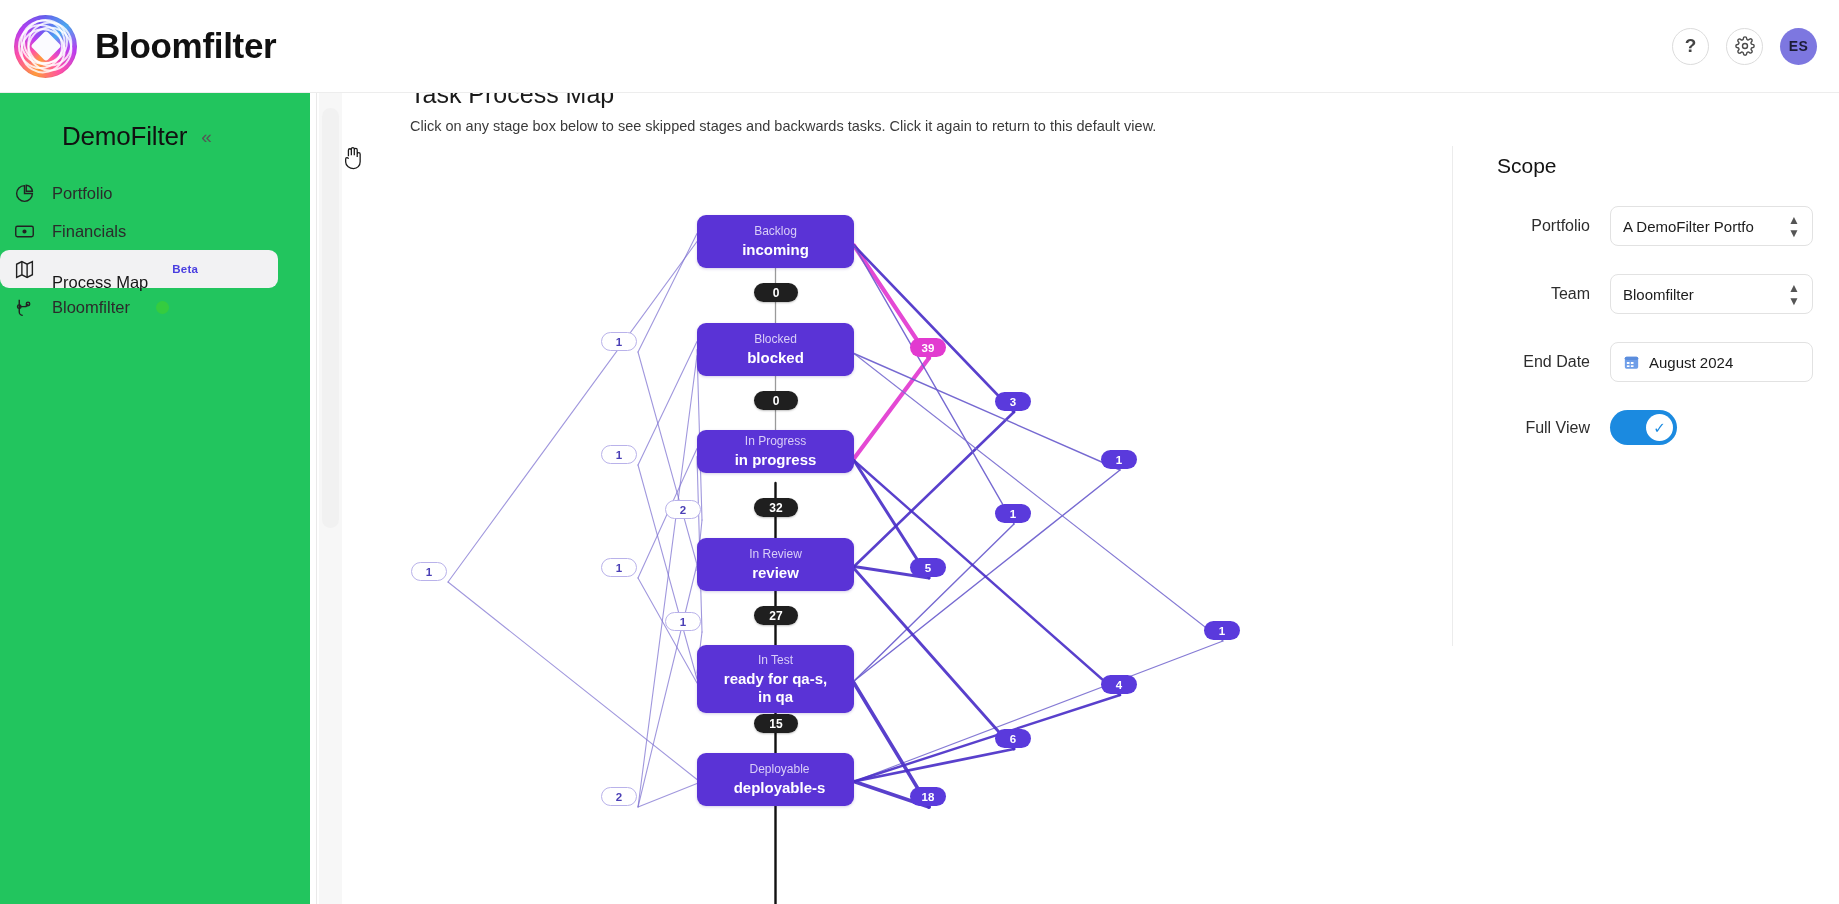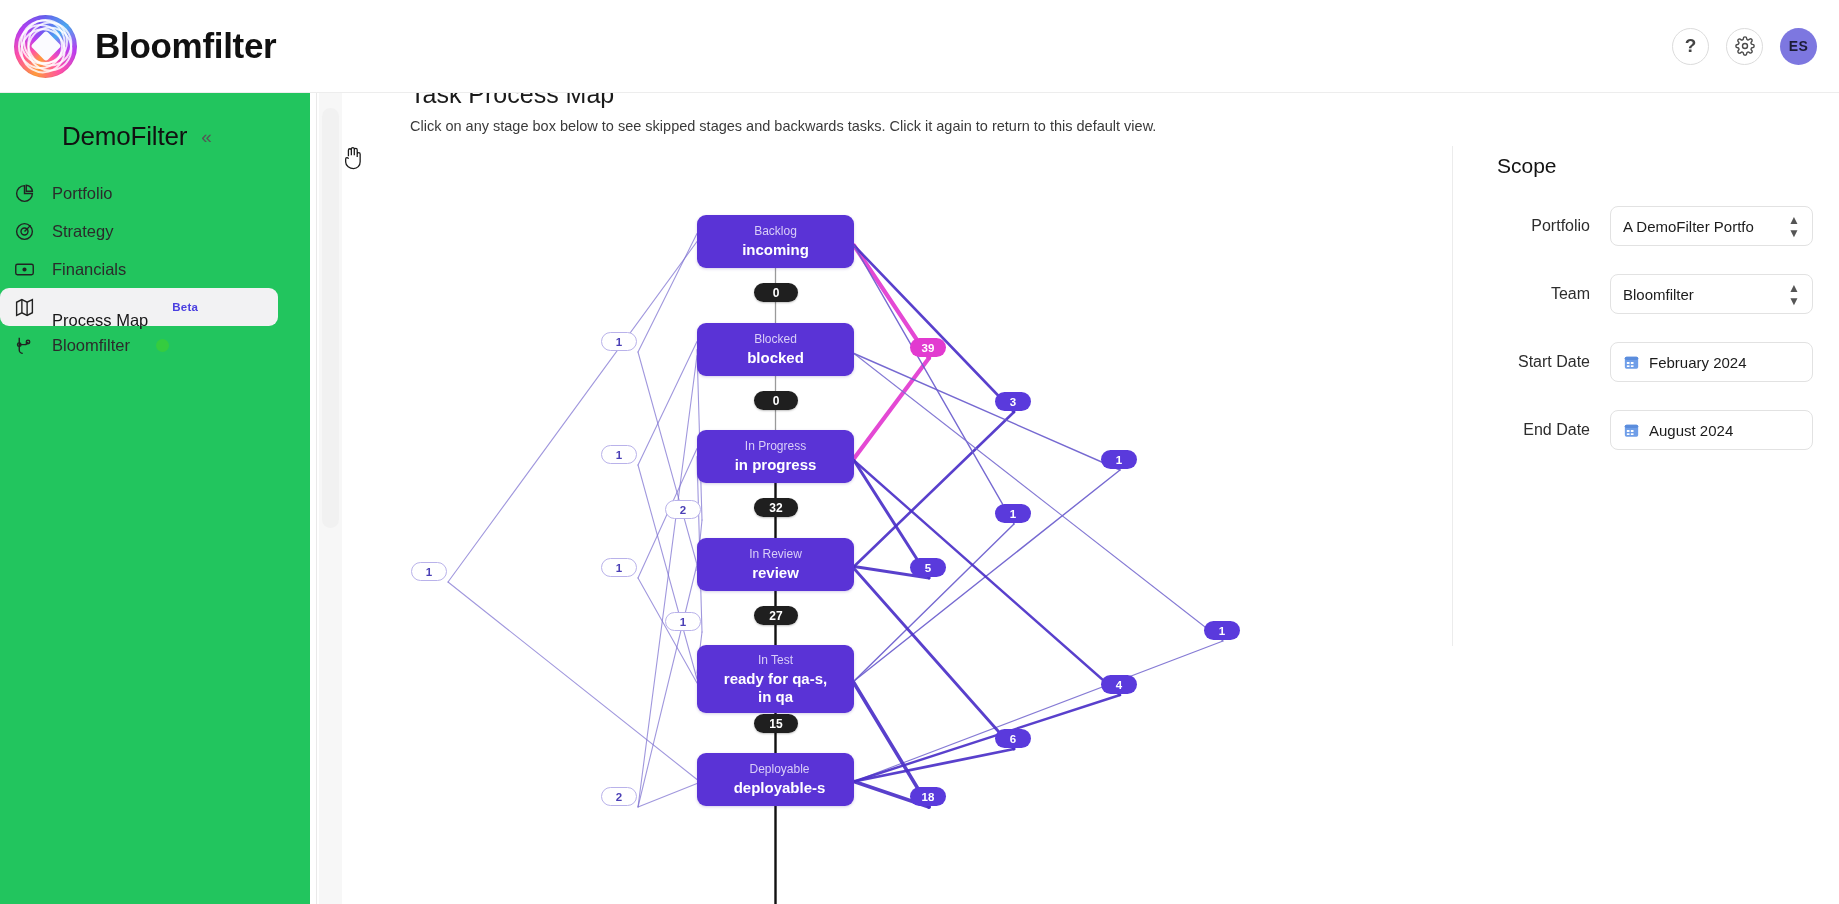--- a/index.html
+++ b/index.html
@@ -189,30 +189,20 @@
       <div class="sb-item">
         <span class="sb-ico">
           <svg width="21" height="21" viewBox="0 0 24 24" fill="none" stroke="#222" stroke-width="1.6">
             <path d="M12 3a9 9 0 1 0 9 9h-9z"></path>
               <path d="M14 2.5a8 8 0 0 1 7 7h-7z"></path>
           </svg>
         </span>
         <span class="sb-label">Portfolio</span>
       </div>
 
-      <div class="sb-item">
-        <span class="sb-ico">
-          <svg width="21" height="21" viewBox="0 0 24 24" fill="none" stroke="#222" stroke-width="1.6">
-            <circle cx="12" cy="12" r="9"></circle>
-              <circle cx="12" cy="12" r="4"></circle>
-            <path d="M12 12l7-7"></path>
-          </svg>
-        </span>
-        <span class="sb-label">Strategy</span>
-      </div>
 
       <div class="sb-item">
         <span class="sb-ico">
           <svg width="21" height="21" viewBox="0 0 24 24" fill="none" stroke="#222" stroke-width="1.6">
             <rect x="2" y="6" width="20" height="12" rx="2"></rect>
               <circle cx="12" cy="12" r="1.6" fill="#222"></circle>
           </svg>
         </span>
         <span class="sb-label">Financials</span>
       </div>
@@ -296,21 +286,21 @@
         </svg>
       <div id="nodes">
           <div class="stage" style="left: 355px; top: 70px; height: 53px;">
             <div class="st-top">Backlog</div>
             <div class="st-name">incoming</div>
           </div>
           <div class="stage" style="left: 355px; top: 178px; height: 53px;">
             <div class="st-top">Blocked</div>
             <div class="st-name">blocked</div>
           </div>
-          <div class="stage" style="left: 355px; top: 285px; height: 53px; align-items: center;">
+          <div class="stage" style="left: 355px; top: 285px; height: 43px; align-items: center;">
             <div class="st-top">In Progress</div>
             <div class="st-name">in progress</div>
           </div>
           <div class="stage" style="left: 355px; top: 393px; height: 53px;">
             <div class="st-top">In Review</div>
             <div class="st-name">review</div>
           </div>
           <div class="stage" style="left: 355px; top: 500px; height: 68px;">
             <div class="st-top">In Test</div>
             <div class="st-name">ready for qa-s,<br>in qa</div>
@@ -361,45 +351,39 @@
     </div>
 
     <div class="srow">
       <div class="slabel">Team</div>
       <div class="sfield">
         <span class="val">Bloomfilter</span>
         <span class="chev">▲<span style="font-size:12px">▼</span></span>
       </div>
     </div>
 
-    <div class="srow">
-      <div class="slabel">Start Date</div>
-      <div class="sfield">
-        <svg class="cal" viewBox="0 0 24 24">
-          <rect x="2" y="4" width="20" height="18" rx="2.5" fill="#6f9ee8"></rect>
-          <rect x="2" y="4" width="20" height="5" rx="2.5" fill="#5b8ddd"></rect>
-          <rect x="5" y="12" width="4" height="3" fill="#fff"></rect>
-            <rect x="11" y="12" width="4" height="3" fill="#fff"></rect>
-          <rect x="5" y="17" width="4" height="2.5" fill="#fff"></rect>
-            <rect x="11" y="17" width="4" height="2.5" fill="#fff"></rect>
-        </svg>
-        <span class="val">February 2024</span>
-      </div>
-    </div>
 
     <div class="srow">
       <div class="slabel">End Date</div>
       <div class="sfield">
         <svg class="cal" viewBox="0 0 24 24">
           <rect x="2" y="4" width="20" height="18" rx="2.5" fill="#6f9ee8"></rect>
           <rect x="2" y="4" width="20" height="5" rx="2.5" fill="#5b8ddd"></rect>
           <rect x="5" y="12" width="4" height="3" fill="#fff"></rect>
             <rect x="11" y="12" width="4" height="3" fill="#fff"></rect>
           <rect x="5" y="17" width="4" height="2.5" fill="#fff"></rect>
             <rect x="11" y="17" width="4" height="2.5" fill="#fff"></rect>
         </svg>
         <span class="val">August 2024</span>
       </div>
     </div>
 
+    <div class="srow">
+      <div class="slabel">Full View</div>
+      <div style="flex:1">
+        <div class="toggle">
+          <div class="knob">✓</div>
+        </div>
+      </div>
+    </div>
   </div>
 
 </div>
 
 </body></html>

